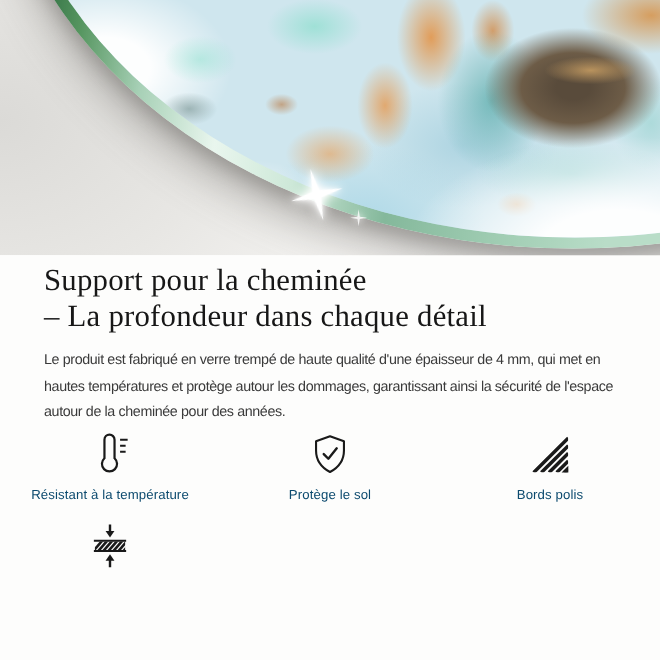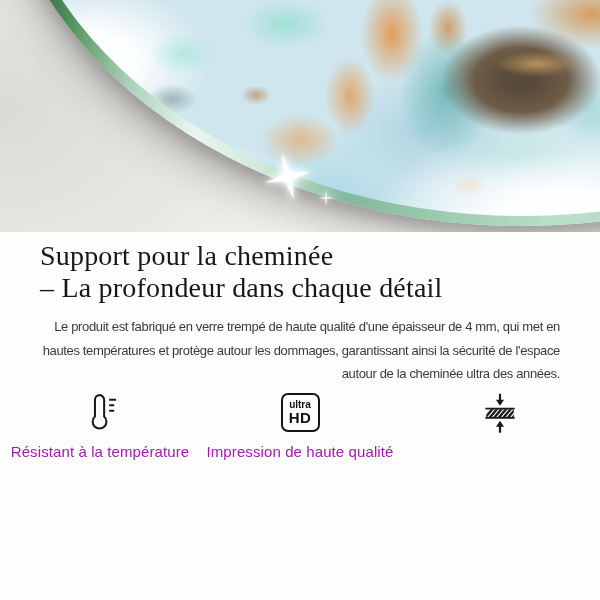--- a/index.html
+++ b/index.html
@@ -68,30 +68,30 @@
 
   
   .title{
     margin:8px 40px 0;
     font-family:"Liberation Serif", serif;
     font-size:28px;line-height:32px;font-weight:400;
     color:#171717;letter-spacing:0.2px;
   }
   .title span{display:block;}
   .desc{margin:11px 40px 0;color:#3a3a3a;font-size:13px;line-height:23.5px;letter-spacing:-0.35px;}
-  .desc div{white-space:nowrap;text-align:right;}
+  .desc div{white-space:nowrap;}
 
   
   .features{
     display:grid;grid-template-columns:repeat(3,1fr);
     row-gap:18px;margin-top:6px;width:600px;
   }
   .feature{display:flex;flex-direction:column;align-items:center;}
   .icon-box{height:42px;display:flex;align-items:center;justify-content:center;}
-  .feature .label{margin-top:9px;font-size:15px;color:#a21caf;letter-spacing:0.1px;text-align:center;}
+  .feature .label{margin-top:9px;font-size:12px;color:#0c4a6e;letter-spacing:0.1px;text-align:center;}
   .ico{stroke:#1a1a1a;fill:none;stroke-width:2.2;}
   .hd-badge{
     width:39px;height:39px;border:2.6px solid #141414;border-radius:7px;
     display:flex;flex-direction:column;align-items:center;justify-content:center;
     color:#111;box-sizing:border-box;
   }
   .hd-badge .t1{font-size:10px;font-weight:700;line-height:10px;}
   .hd-badge .t2{font-size:15px;font-weight:800;line-height:15px;letter-spacing:0.3px;}
 </style>
 </head>
@@ -113,47 +113,67 @@
   </div>
 
   <h1 class="title">
     <span>Support pour la cheminée</span>
     <span>– La profondeur dans chaque détail</span>
   </h1>
 
   <div class="desc">
     <div>Le produit est fabriqué en verre trempé de haute qualité d'une épaisseur de 4 mm, qui met en</div>
     <div>hautes températures et protège autour les dommages, garantissant ainsi la sécurité de l'espace</div>
-    <div>autour de la cheminée ultra des années.</div>
+    <div>autour de la cheminée pour des années.</div>
   </div>
 
   <div class="features">
 
     <div class="feature">
       <div class="icon-box">
         <svg class="ico" width="44" height="44" viewBox="0 0 48 48">
           <path d="M18.5 9.5 A5 5 0 0 1 28.5 9.5 L28.5 27.9 A7.5 7.5 0 1 1 18.5 27.9 Z"></path>
           <path d="M34 9.5 H41.5 M34 15.5 H39.5 M34 21.5 H39.5" stroke-width="2"></path>
         </svg>
       </div>
       <div class="label">Résistant à la température</div>
     </div>
 
-    <div class="feature">
-      <div class="icon-box">
-        <div class="hd-badge">
-          <div class="t1">ultra</div>
-          <div class="t2">HD</div>
-        </div>
-      </div>
-      <div class="label">Impression de haute qualité</div>
-    </div>
-
-
-
+
+    <div class="feature">
+      <div class="icon-box">
+        <svg class="ico" width="42" height="42" viewBox="0 0 48 48">
+          <path d="M24 5.2 L38.5 10.4 L38.5 20 C38.5 30.5 33 37.6 24 42.4 C15 37.6 9.5 30.5 9.5 20 L9.5 10.4 Z" stroke-linejoin="round"></path>
+          <path d="M17.5 23.8 L22.3 28.6 L31 17.8" stroke-width="2.5" stroke-linecap="round" stroke-linejoin="round"></path>
+        </svg>
+      </div>
+      <div class="label">Protège le sol</div>
+    </div>
+
+
+    <div class="feature">
+      <div class="icon-box">
+        <svg width="42" height="42" viewBox="0 0 48 48">
+          <defs>
+              <clipPath id="triClip">
+                <path d="M4 43 L43 4 L43 43 Z"></path>
+              </clipPath>
+            </defs>
+          <g clip-path="url(#triClip)" stroke="#1a1a1a" stroke-width="3.6" fill="none">
+            <path d="M7 43 L43 7"></path>
+            <path d="M15 43 L43 15"></path>
+            <path d="M23 43 L43 23"></path>
+            <path d="M31 43 L43 31"></path>
+            <path d="M39 43 L43 39"></path>
+          </g>
+          <path d="M36 43 L43 36 L43 43 Z" fill="#1a1a1a"></path>
+        </svg>
+      </div>
+      <div class="label">Bords polis</div>
+    </div>
 
     <div class="feature">
       <div class="icon-box">
         <svg width="44" height="44" viewBox="0 0 48 48">
           <defs>
               <clipPath id="barClip">
                 <rect x="9" y="20" width="30" height="8.5"></rect>
               </clipPath>
             </defs>
           <path d="M24 3 V10.5" stroke="#1a1a1a" stroke-width="2.4"></path>

